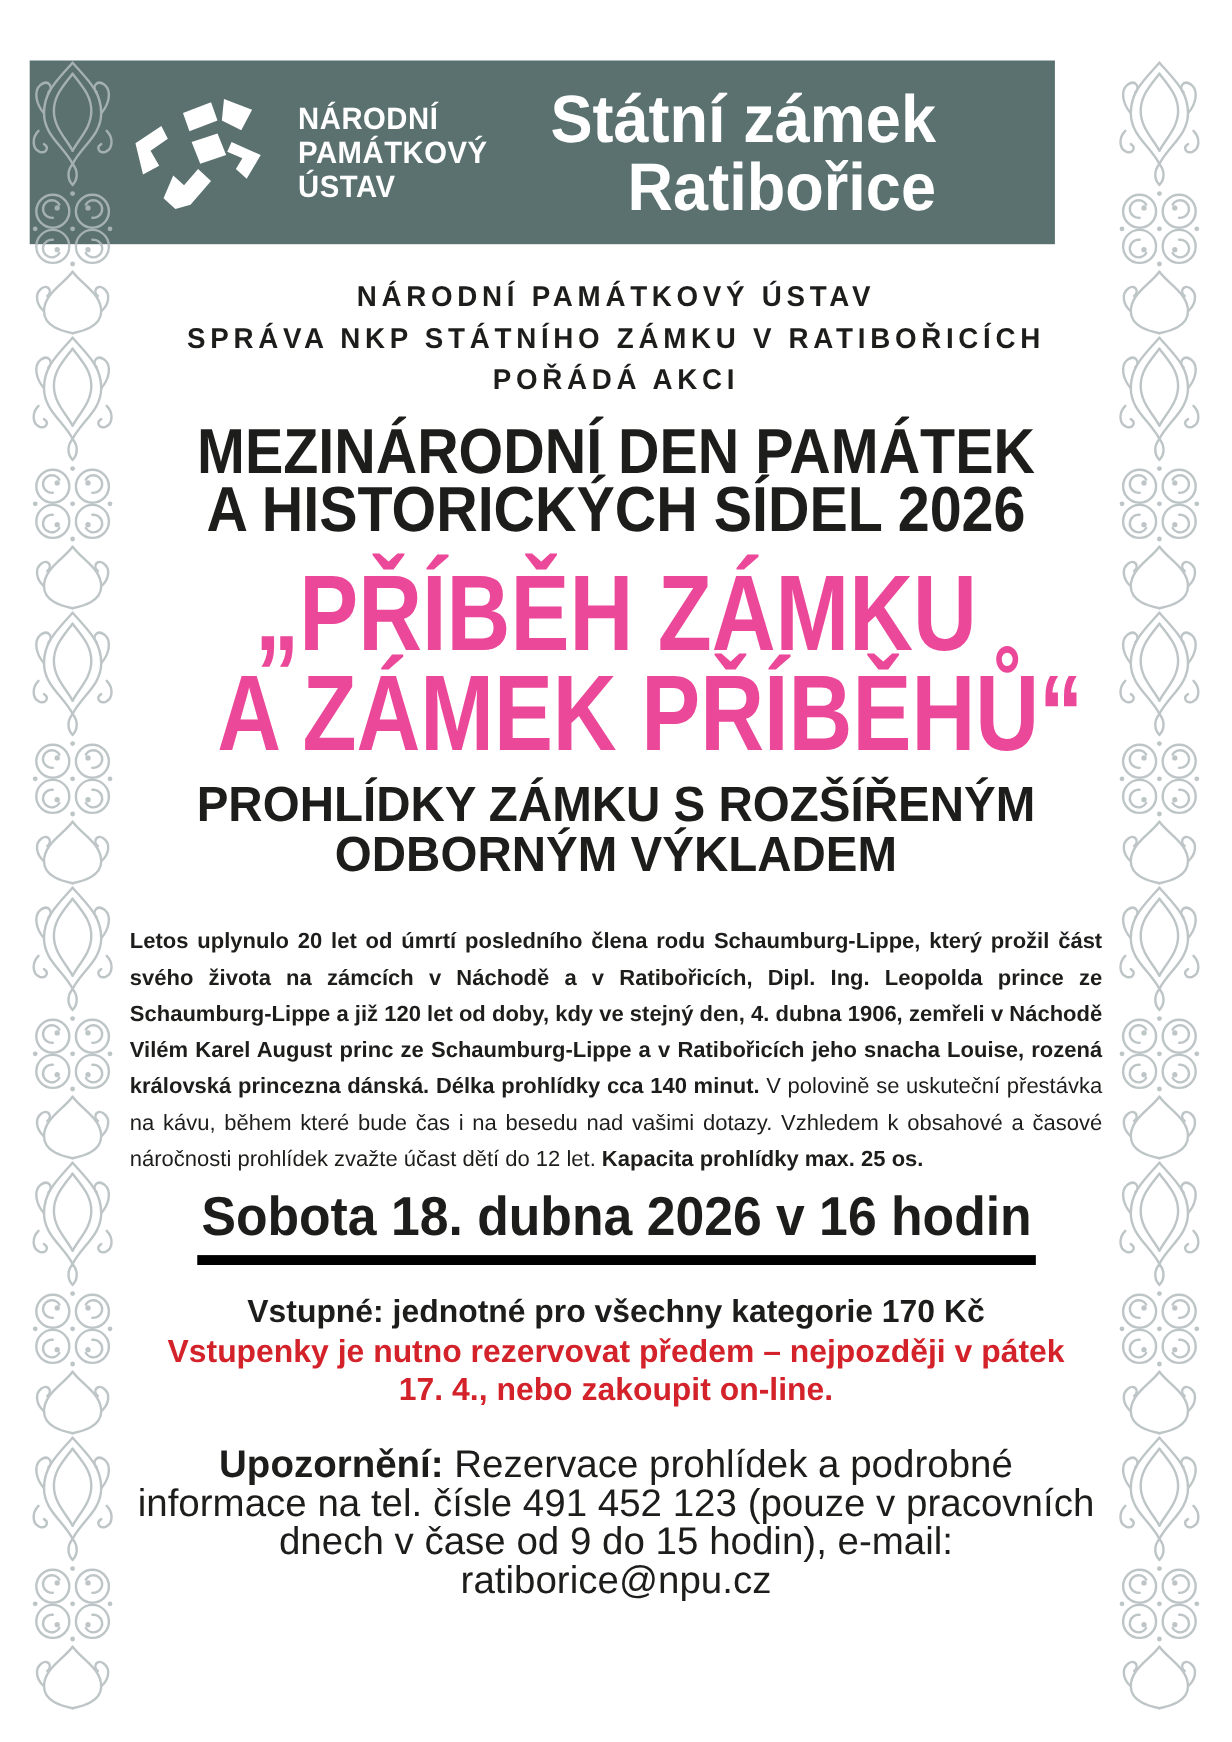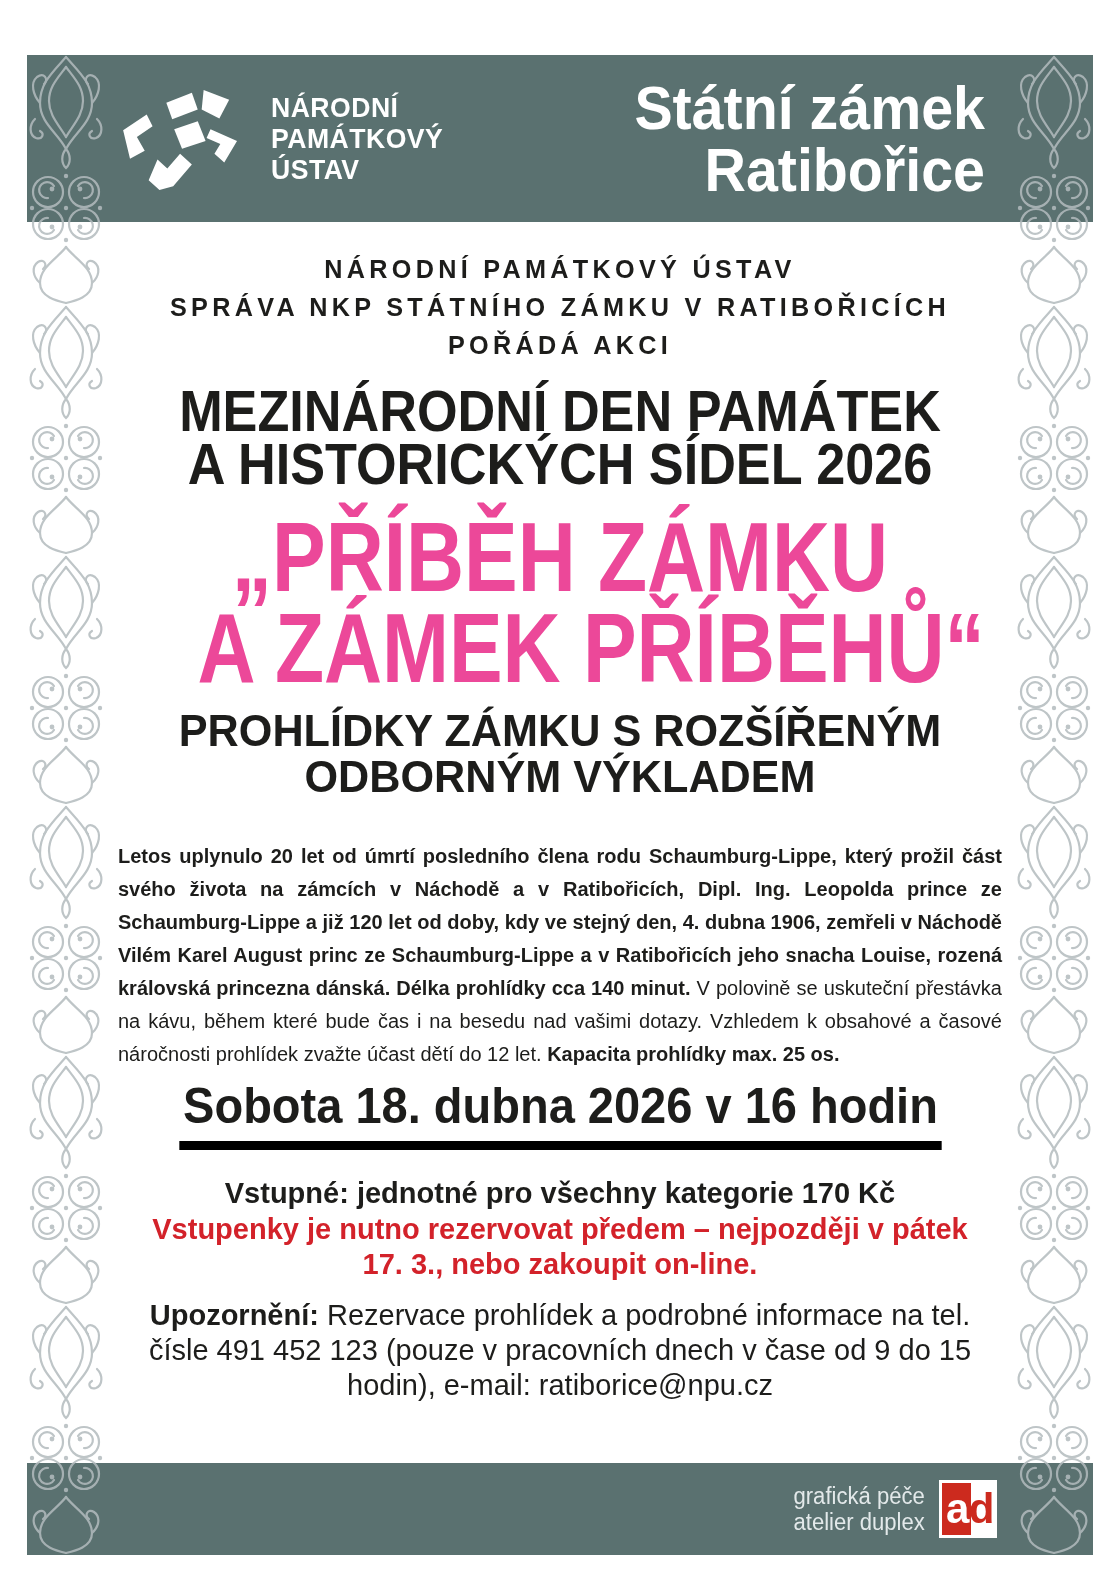--- a/index.html
+++ b/index.html
@@ -1,20 +1,20 @@
 <!DOCTYPE html>
 <html><head>
 <meta charset="utf-8">
 <style>
   html,body{margin:0;padding:0;background:#ffffff;}
   .page{
     position:relative;width:1120px;height:1584px;background:#ffffff;overflow:hidden;
     font-family:"Liberation Sans", sans-serif;color:#1d1d1b;
   }
-  .band{position:absolute;left:27px;width:1066px;background:#5a7170;z-index:1;}
+  .band{position:absolute;left:27px;width:932px;background:#5a7170;z-index:1;}
   .band-top{top:55px;height:167px;display:flex;align-items:center;}
   .band-bottom{top:1463px;height:92px;display:flex;align-items:center;justify-content:flex-end;padding-right:96px;box-sizing:border-box;}
   .orn{position:absolute;top:55px;z-index:2;color:#b3bbbe;opacity:.85;pointer-events:none;}
   .orn-left{left:27px;}
   .orn-right{left:1015px;}
   
   .hdr-logo-wrap{display:flex;align-items:center;margin-left:88px;}
   .hdr-logo-icon{width:138px;height:108px;flex:0 0 auto;}
   .hdr-logo-text{color:#ffffff;font-weight:700;font-size:28px;line-height:31px;margin-left:18px;letter-spacing:.5px;white-space:pre-line;transform:scaleX(.95);transform-origin:left center;}
   .hdr-title{margin-left:auto;margin-right:108px;color:#ffffff;font-weight:700;font-size:61px;line-height:62px;text-align:right;white-space:pre-line;transform:scaleX(.94);transform-origin:right center;}
@@ -26,21 +26,21 @@
   .red-title{margin-top:22px;color:#ec4899;}
   .red-title .line{font-weight:700;font-size:98px;line-height:91px;white-space:nowrap;transform:scaleX(.82);transform-origin:center;}
   .subtitle{margin-top:14px;}
   .subtitle .line{font-weight:700;font-size:45px;line-height:46px;white-space:nowrap;transform:scaleX(.96);transform-origin:center;}
   .para{margin-top:40px;font-size:20px;line-height:33px;text-align:justify;font-weight:400;}
   .para .b{font-weight:700;}
   .date-wrap{margin-top:8px;}
   .date-line{display:inline-block;font-weight:700;font-size:50px;line-height:54px;white-space:nowrap;transform:scaleX(.94);transform-origin:center;border-bottom:9px solid #000000;padding:0 4px 8px 4px;}
   .price-line{margin-top:26px;font-weight:700;font-size:29px;line-height:35px;}
   .red-notice{margin-top:1px;font-weight:700;font-size:29px;line-height:35px;color:#d3222a;white-space:pre-line;}
-  .notice{margin-top:16px;font-size:29px;line-height:35px;font-weight:400;}
+  .notice{margin-top:32px;font-size:35px;line-height:35px;font-weight:400;}
   .notice .b{font-weight:700;}
   
   .credit-text{color:#e3e9ea;font-size:23px;line-height:26px;text-align:right;white-space:pre-line;font-weight:400;transform:scaleX(.96);transform-origin:right center;margin-right:14px;}
   .adlogo{width:58px;height:58px;background:#ffffff;padding:3px;box-sizing:border-box;display:flex;flex:0 0 auto;}
   .ad-left{width:60%;background:#cc2a1e;color:#ffffff;font-weight:700;font-size:42px;line-height:52px;display:flex;align-items:center;justify-content:center;}
   .ad-right{width:40%;background:#ffffff;color:#cc2a1e;font-weight:700;font-size:42px;line-height:52px;display:flex;align-items:center;justify-content:center;margin-left:-2px;}
 </style>
 </head>
 <body>
 
@@ -59,28 +59,20 @@
         </g>
       </svg>
       <div class="hdr-logo-text">NÁRODNÍ
 PAMÁTKOVÝ
 ÚSTAV</div>
     </div>
     <div class="hdr-title">Státní zámek
 Ratibořice</div>
   </div>
 
-  <div class="band band-bottom">
-    <div class="credit-text">grafická péče
-atelier duplex</div>
-    <div class="adlogo">
-      <div class="ad-left">a</div>
-      <div class="ad-right">d</div>
-    </div>
-  </div>
 
   <svg class="orn orn-left" width="78" height="1500" viewBox="0 0 78 1500" xmlns="http://www.w3.org/2000/svg">
     <defs>
       <g id="orntile" fill="none" stroke="currentColor" stroke-width="2.2" stroke-linecap="round">
         <path d="M39,2 C25,18 13,28 13,48 C13,68 31,78 39,94"></path>
         <path d="M39,2 C53,18 65,28 65,48 C65,68 47,78 39,94"></path>
         <path d="M39,12 C30,24 22,32 22,46 C22,61 33,71 39,82"></path>
         <path d="M39,12 C48,24 56,32 56,46 C56,61 45,71 39,82"></path>
         <path d="M13,48 C6,40 3,28 10,22 C17,17 22,24 17,29"></path>
         <path d="M65,48 C72,40 75,28 68,22 C61,17 56,24 61,29"></path>
@@ -148,19 +140,19 @@
     </div>
 
     <div class="para"><span class="b">Letos uplynulo 20 let od úmrtí posledního člena rodu Schaumburg-Lippe, který prožil část svého života na zámcích v Náchodě a v Ratibořicích, Dipl. Ing. Leopolda prince ze Schaumburg-Lippe a již 120 let od doby, kdy ve stejný den, 4. dubna 1906, zemřeli v Náchodě Vilém Karel August princ ze Schaumburg-Lippe a v Ratibořicích jeho snacha Louise, rozená královská princezna dánská. Délka prohlídky cca 140 minut. </span><span>V polovině se uskuteční přestávka na kávu, během které bude čas i na besedu nad vašimi dotazy. Vzhledem k obsahové a časové náročnosti prohlídek zvažte účast dětí do 12 let. </span><span class="b">Kapacita prohlídky max. 25 os.</span></div>
 
     <div class="date-wrap">
       <span class="date-line">Sobota 18. dubna 2026 v 16 hodin</span>
     </div>
 
     <div class="price-line">Vstupné: jednotné pro všechny kategorie 170 Kč</div>
     <div class="red-notice">Vstupenky je nutno rezervovat předem – nejpozději v pátek
-17. 3., nebo zakoupit on-line.</div>
+17. 4., nebo zakoupit on-line.</div>
 
     <div class="notice"><span class="b">Upozornění:</span><span> Rezervace prohlídek a podrobné informace na tel. čísle 491 452 123 (pouze v pracovních dnech v čase od 9 do 15 hodin), e-mail: ratiborice@npu.cz</span></div>
 
   </div>
 
 </div>
 
 </body></html>

